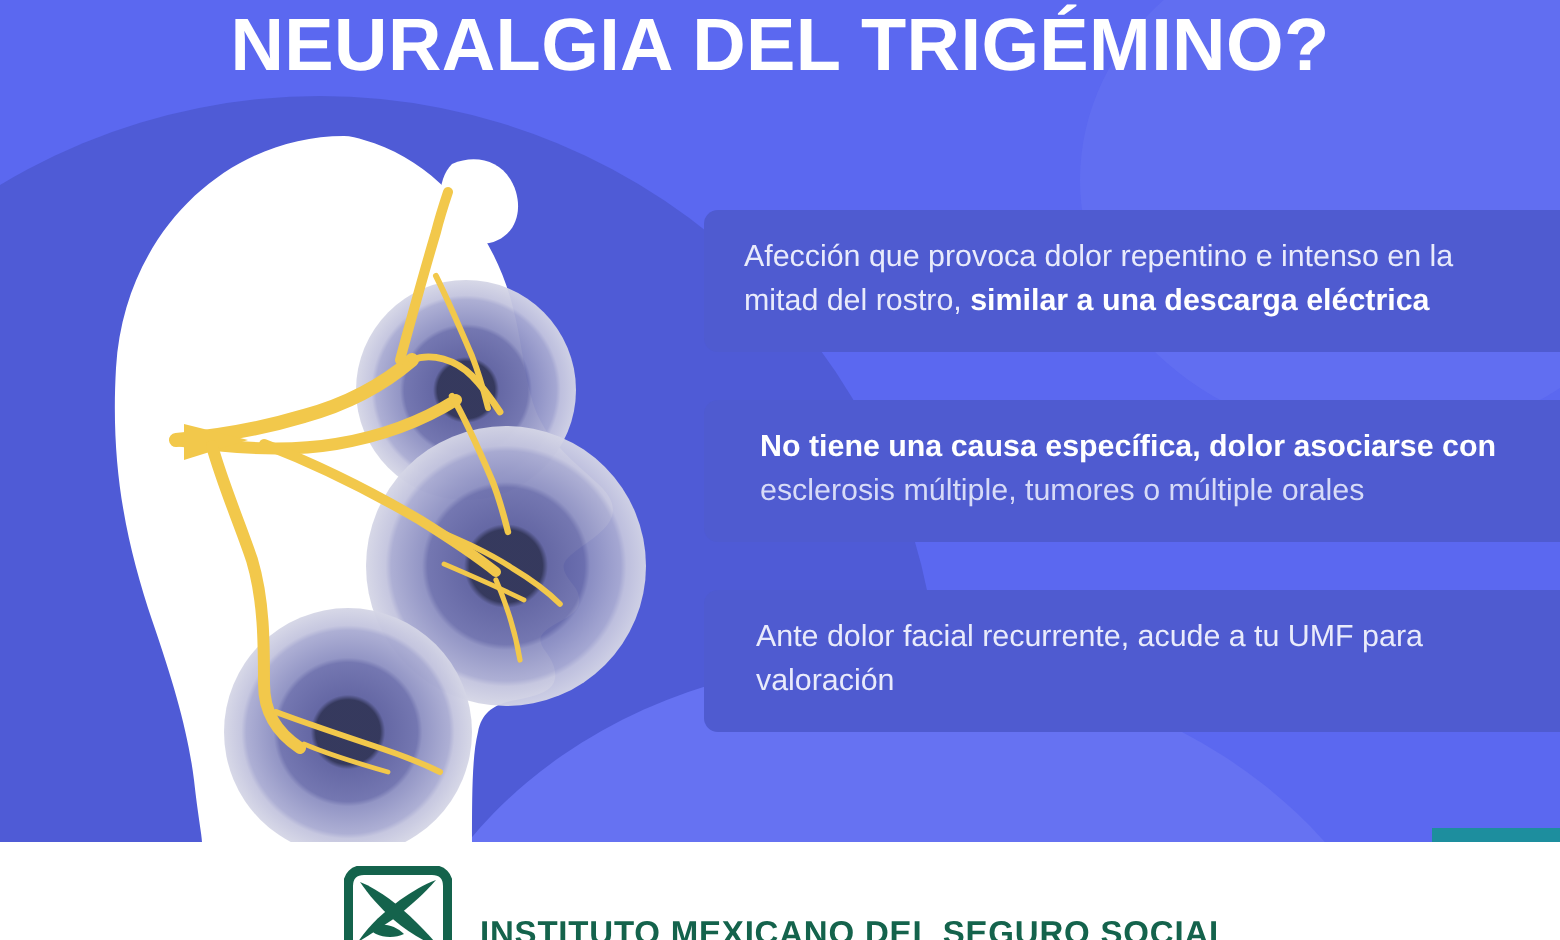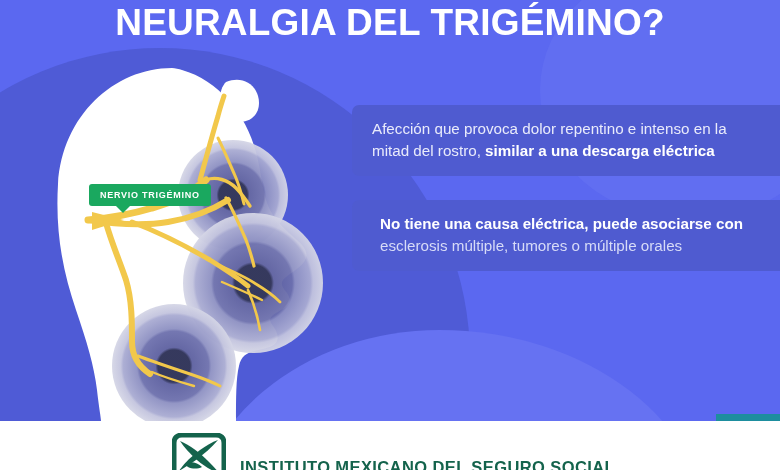--- a/index.html
+++ b/index.html
@@ -250,35 +250,34 @@
           <path d="M 176 204 C 190 210, 204 216, 216 224 C 226 230, 234 236, 240 242" stroke-width="2.8"></path>
           <path d="M 182 222 C 196 228, 210 234, 222 240" stroke-width="2.4"></path>
           <path d="M 208 230 C 214 244, 218 258, 220 270" stroke-width="2.6"></path>
 
           <path d="M 98 296 C 114 302, 132 308, 150 314 C 162 318, 172 322, 180 326" stroke-width="3"></path>
           <path d="M 112 312 C 126 318, 140 322, 154 326" stroke-width="2.4"></path>
         </g>
       </svg>
     </div>
 
-    <div class="callout">
-      <div class="callout-box">NERVIO TRIGÉMINO</div>
-      <div class="callout-tail"></div>
-    </div>
 
     <div class="panels">
 
       <div class="panel p1">
         <span>Afección que provoca dolor repentino e intenso en la mitad del rostro, </span><b>similar a una descarga eléctrica</b>
       </div>
 
       <div class="panel p2">
-        <b>No tiene una causa eléctrica, puede asociarse con </b><span class="soft">esclerosis múltiple, tumores o múltiple orales</span>
+        <b>No tiene una causa específica, dolor asociarse con </b><span class="soft">esclerosis múltiple, tumores o múltiple orales</span>
       </div>
 
+      <div class="panel p3">
+        <span>Ante dolor facial recurrente, acude a tu UMF para valoración</span>
+      </div>
 
     </div>
 
     <div class="teal-bar"></div>
   </div>
 
   <div class="footer">
     <div class="logo-wrap">
       <div class="logo-mark">
         <svg viewBox="0 0 54 46" xmlns="http://www.w3.org/2000/svg">

